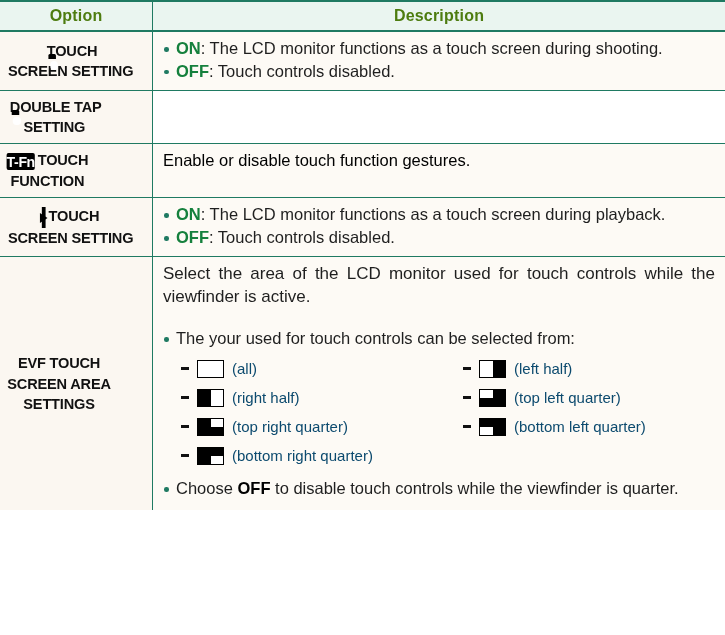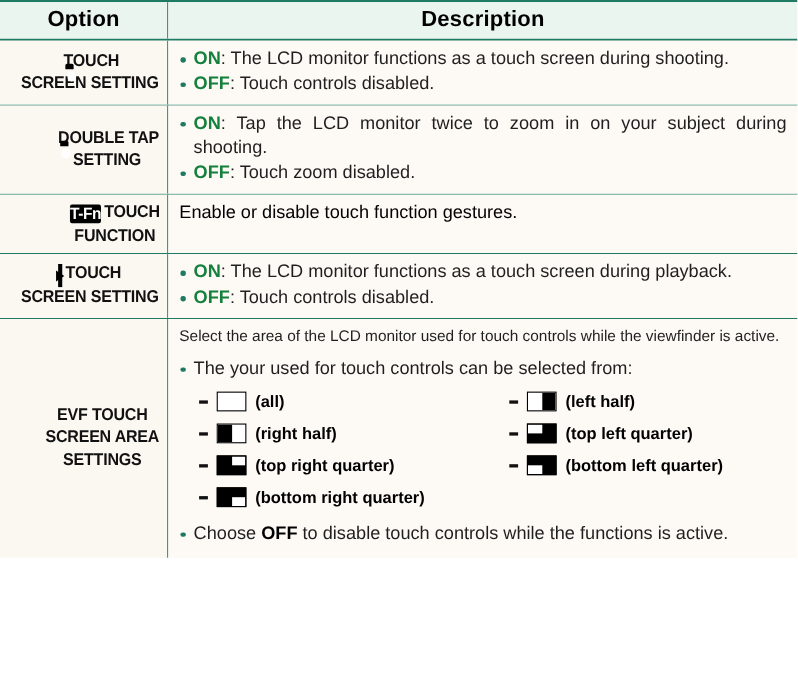--- a/index.html
+++ b/index.html
@@ -28,21 +28,21 @@
   }
   .row.last { border-bottom: none; }
 
   .col-option {
     width: 153px;
     flex: 0 0 153px;
     background: #fbf7f1;
     border-right: 1.5px solid #1f7a62;
     display: flex;
     align-items: center;
-    justify-content: flex-end;
+    justify-content: flex-start;
     text-align: center;
     padding: 6px 4px;
   }
   .col-desc {
     flex: 1 1 auto;
     background: #fdfaf5;
     padding: 6px 10px 6px 10px;
     min-width: 0;
   }
 
@@ -51,23 +51,23 @@
   .row.header .col-option,
   .row.header .col-desc {
     background: #eaf5f0;
     padding: 5px 4px;
     display: flex;
     align-items: center;
     justify-content: center;
   }
   .hdr-text {
     font-weight: bold;
-    font-size: 20px;
+    font-size: 16px;
     letter-spacing: .2px;
-    color: #000000;
+    color: #4d7c0f;
   }
 
   .opt-label {
     font-weight: bold;
     font-size: 15.5px;
     line-height: 1.28;
     letter-spacing: -0.2px;
     color: #111;
     transform: scaleX(0.94);
   }
@@ -154,26 +154,26 @@
     position: absolute;
     left: 1px; top: 9px;
     width: 4.5px; height: 4.5px;
     border-radius: 50%;
     background: #1f7a62;
   }
   .bullet-item .kw { font-weight: bold; color: #15803d; }
 
   
   .evf-intro {
-    font-size: 14px;
+    font-size: 17px;
     line-height: 1.33;
     color: #1f1f1f;
     text-align: justify;
     text-justify: inter-word;
-    margin-bottom: 10px;
+    margin-bottom: 20px;
   }
   .evf-bullet {
     position: relative;
     padding-left: 13px;
     font-size: 16.5px;
     line-height: 1.33;
     color: #1f1f1f;
     margin-bottom: 4px;
   }
   .evf-bullet::before {
@@ -193,22 +193,21 @@
   }
   .area-col { flex: 0 0 auto; }
   .area-col.left  { width: 282px; }
   .area-col.right { width: 260px; }
 
   .area-item {
     display: flex;
     align-items: center;
     height: 29px;
     font-size: 15px;
-    color: #000000;
-    font-weight: bold;
+    color: #0c4a6e;
   }
   .area-dash {
     display: inline-block;
     width: 8px; height: 3px;
     background: #111;
     margin-right: 8px;
     flex: 0 0 auto;
   }
   .area-label { margin-left: 8px; white-space: nowrap; }
 
@@ -267,26 +266,20 @@
     </div>
   </div>
 
   <div class="row">
     <div class="col-option">
       <div class="opt-label">
         <span class="ico-inline"><span class="icon-camera"></span></span><span>DOUBLE TAP</span><br>
         <span>SETTING</span>
       </div>
     </div>
-    <div class="col-desc">
-      <ul class="bullet-list">
-        <li class="bullet-item"><span class="kw">ON</span><span>: Tap the LCD monitor twice to zoom in on your subject during shooting.</span></li>
-        <li class="bullet-item"><span class="kw">OFF</span><span>: Touch zoom disabled.</span></li>
-      </ul>
-    </div>
   </div>
 
   <div class="row">
     <div class="col-option">
       <div class="opt-label">
         <span class="ico-inline"><span class="icon-tfn">T-Fn</span></span><span>TOUCH</span><br>
         <span>FUNCTION</span>
       </div>
     </div>
     <div class="col-desc">
@@ -377,17 +370,17 @@
             <span class="area-dash"></span>
             <span class="sw sw-q sw-bottomleft">
                 <i></i>
               </span>
             <span class="area-label">(bottom left quarter)</span>
           </div>
 
         </div>
       </div>
 
-      <div class="evf-bullet"><span>Choose </span><span class="kw">OFF</span><span> to disable touch controls while the functions is active.</span></div>
+      <div class="evf-bullet"><span>Choose </span><span class="kw">OFF</span><span> to disable touch controls while the viewfinder is quarter.</span></div>
     </div>
   </div>
 
 </div>
 
 </body></html>

